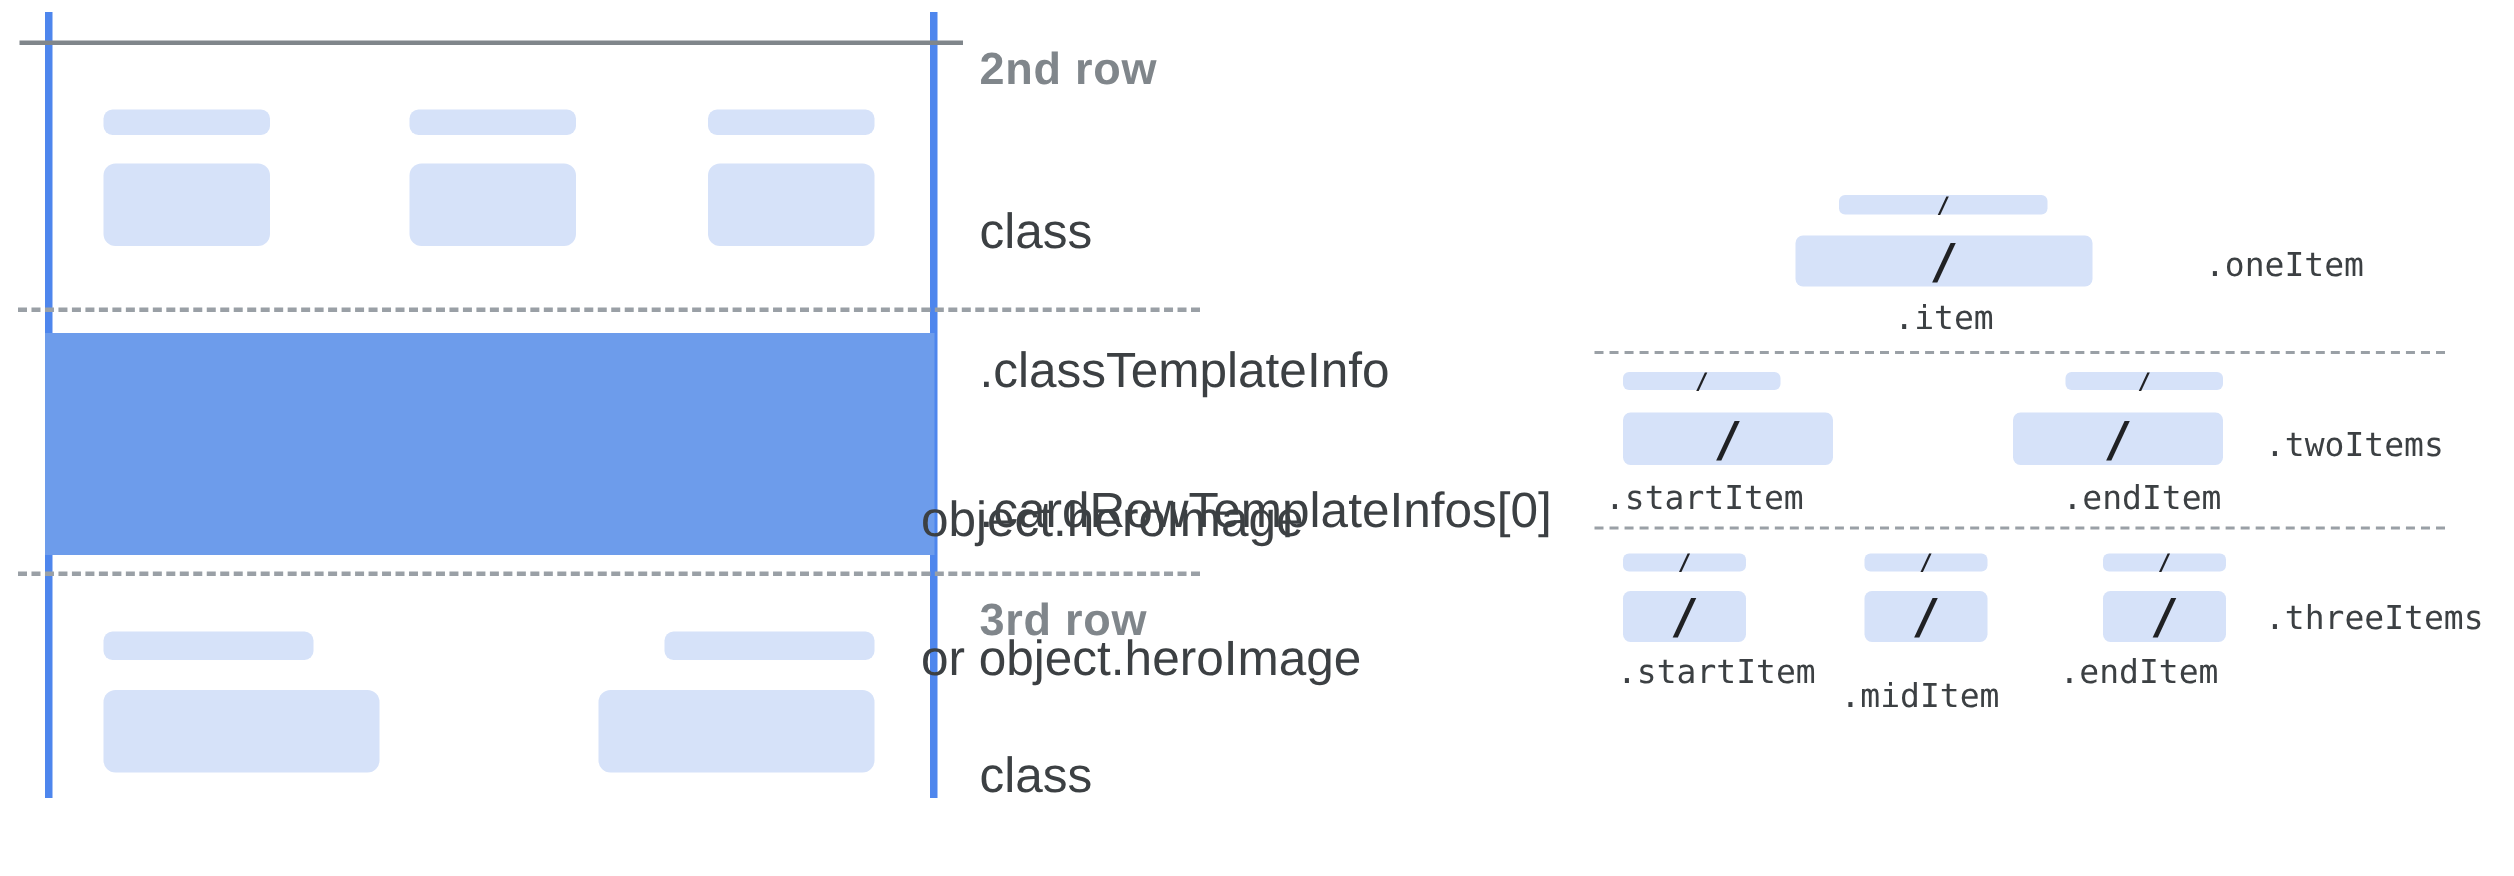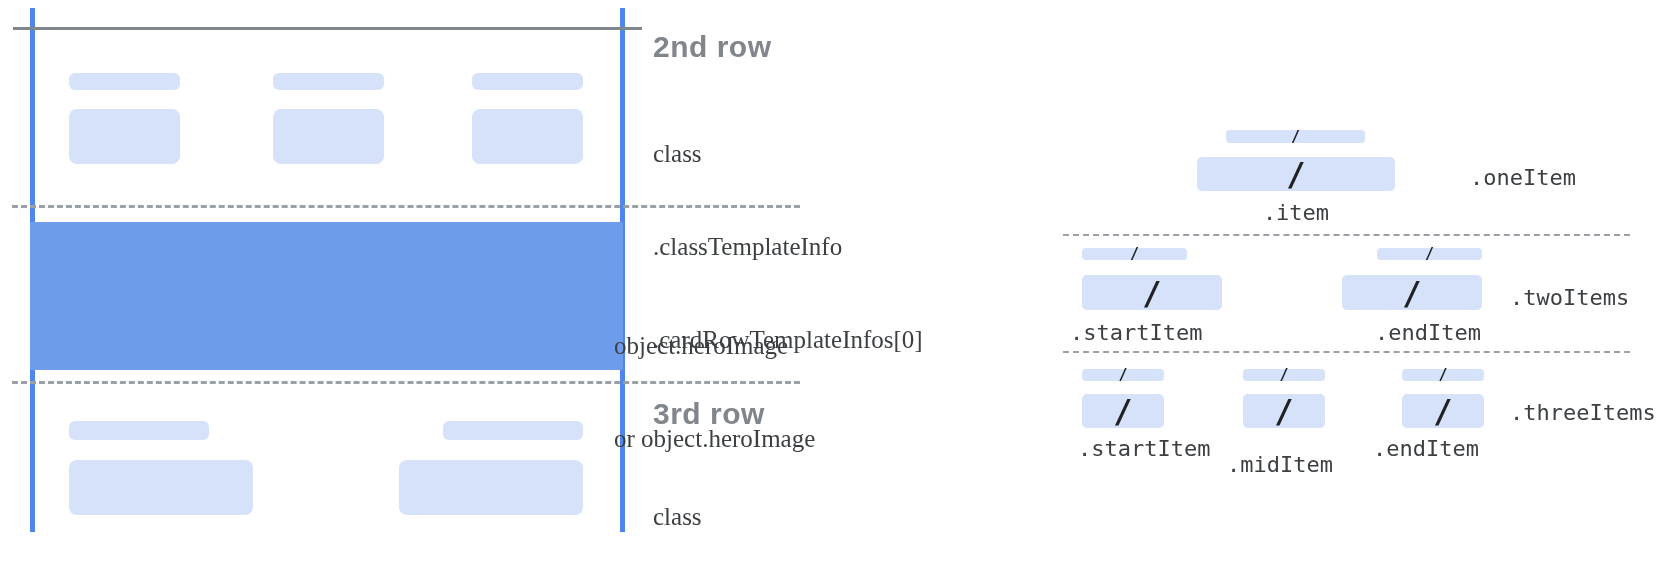--- a/index.html
+++ b/index.html
@@ -29,22 +29,22 @@
   .ph.big{border-radius:8px;}
   .hero{position:absolute;background:var(--hero-blue);}
   .heading{
     position:absolute;
     font-family:"Liberation Sans", sans-serif;
     font-weight:bold;font-size:30px;line-height:30px;
     color:var(--heading-gray);letter-spacing:0.5px;
   }
   .code{
     position:absolute;
-    font-family:Liberation Serif, serif;
-    font-size:25px;line-height:31px;
+    font-family:Liberation Sans, sans-serif;
+    font-size:33px;line-height:31px;
     color:var(--code-text);white-space:pre;
   }
   .code2{line-height:29px;}
   .slashbox{
     position:absolute;background:var(--placeholder-blue);
     display:flex;align-items:center;justify-content:center;
     font-family:"DejaVu Sans Mono","Liberation Mono",monospace;
     color:var(--slash-black);overflow:visible;
   }
   .slashbox.small{border-radius:4px;font-size:15px;font-weight:700;}

